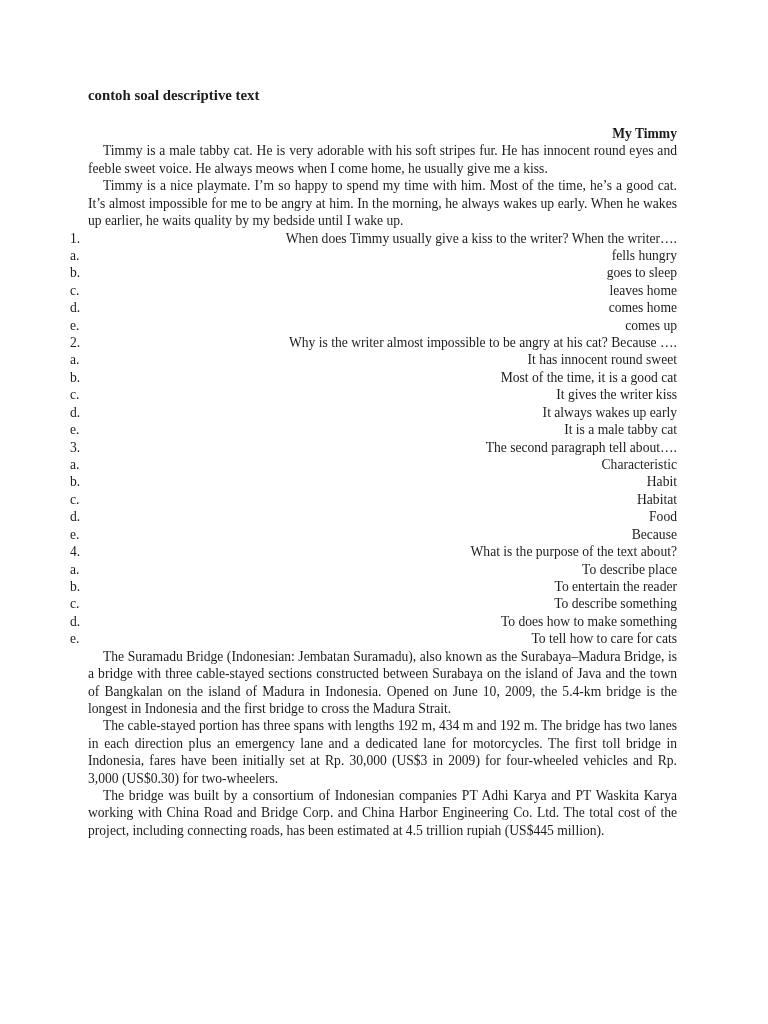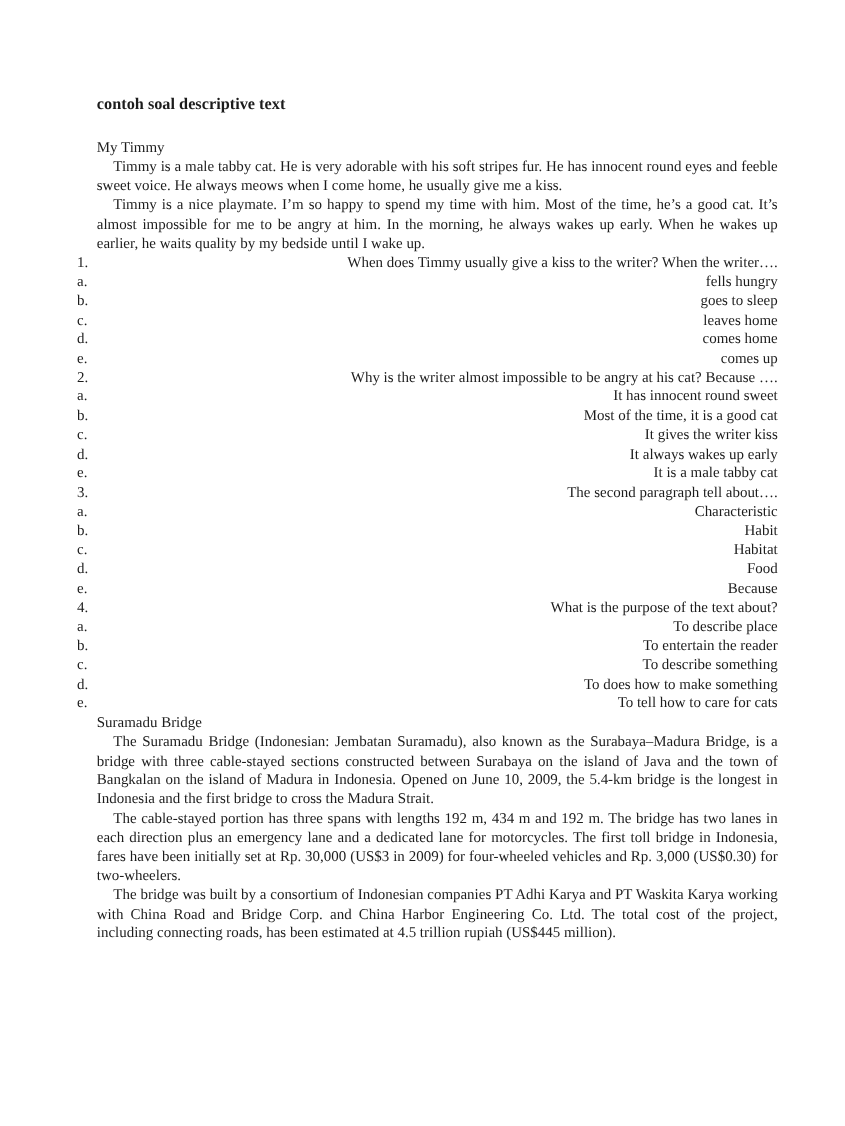--- a/index.html
+++ b/index.html
@@ -11,34 +11,34 @@
     width: 768px;
     height: 1024px;
     overflow: hidden;
     font-family: "Liberation Serif", "DejaVu Serif", serif;
     color: #1c1c1c;
   }
   .page {
     box-sizing: border-box;
     width: 768px;
     height: 1024px;
-    padding: 86px 61px 0 70px;
+    padding: 86px 91px 0 70px;
     font-size: 13.6px;
     line-height: 17.42px;
     background: #ffffff;
   }
   .doc-heading {
     font-weight: bold;
     font-size: 14.8px;
     line-height: 18px;
     margin: 0 0 21px 18px;
   }
   .center-title {
-    font-weight: normal;
-    text-align: left;
+    font-weight: bold;
+    text-align: right;
     margin: 0 0 0 18px;
   }
   .para {
     margin: 0 0 0 18px;
     text-align: justify;
     text-indent: 15px;
   }
   .line {
     display: flex;
   }
@@ -154,18 +154,17 @@
   </div>
   <div class="line">
     <span class="marker">d.</span>
     <span class="ltext">To does how to make something</span>
   </div>
   <div class="line">
     <span class="marker">e.</span>
     <span class="ltext">To tell how to care for cats</span>
   </div>
 
-  <div class="center-title">Suramadu Bridge</div>
   <p class="para">The Suramadu Bridge (Indonesian: Jembatan Suramadu), also known as the Surabaya–Madura Bridge, is a bridge with three cable-stayed sections constructed between Surabaya on the island of Java and the town of Bangkalan on the island of Madura in Indonesia. Opened on June 10, 2009, the 5.4-km bridge is the longest in Indonesia and the first bridge to cross the Madura Strait.</p>
   <p class="para">The cable-stayed portion has three spans with lengths 192 m, 434 m and 192 m. The bridge has two lanes in each direction plus an emergency lane and a dedicated lane for motorcycles. The first toll bridge in Indonesia, fares have been initially set at Rp. 30,000 (US$3 in 2009) for four-wheeled vehicles and Rp. 3,000 (US$0.30) for two-wheelers.</p>
   <p class="para">The bridge was built by a consortium of Indonesian companies PT Adhi Karya and PT Waskita Karya working with China Road and Bridge Corp. and China Harbor Engineering Co. Ltd. The total cost of the project, including connecting roads, has been estimated at 4.5 trillion rupiah (US$445 million).</p>
 
 </div>
 
 </body></html>

